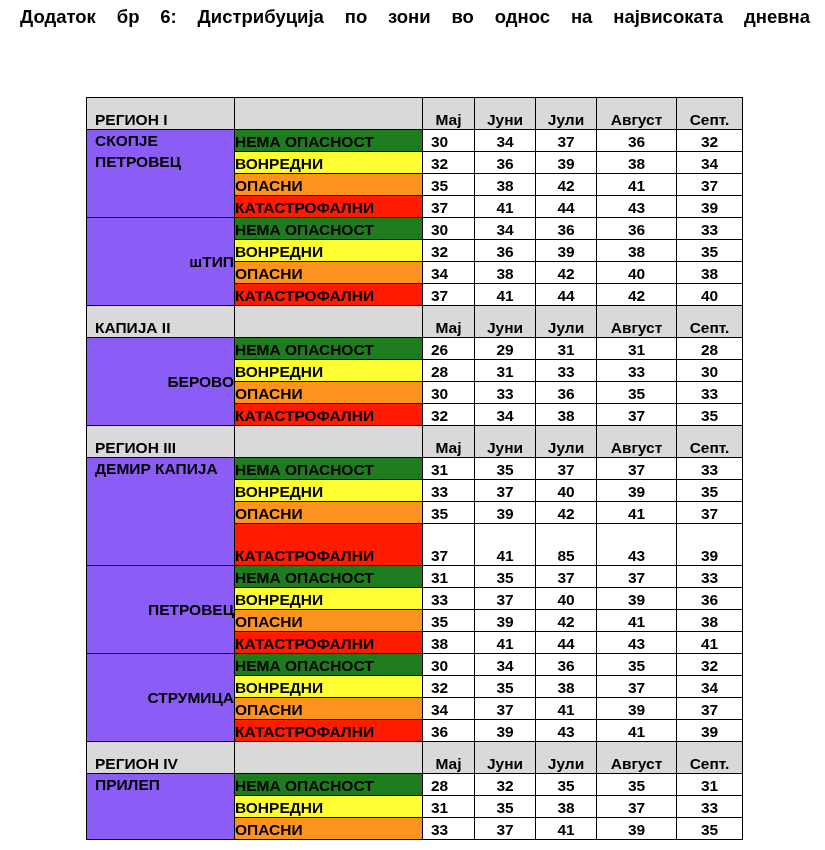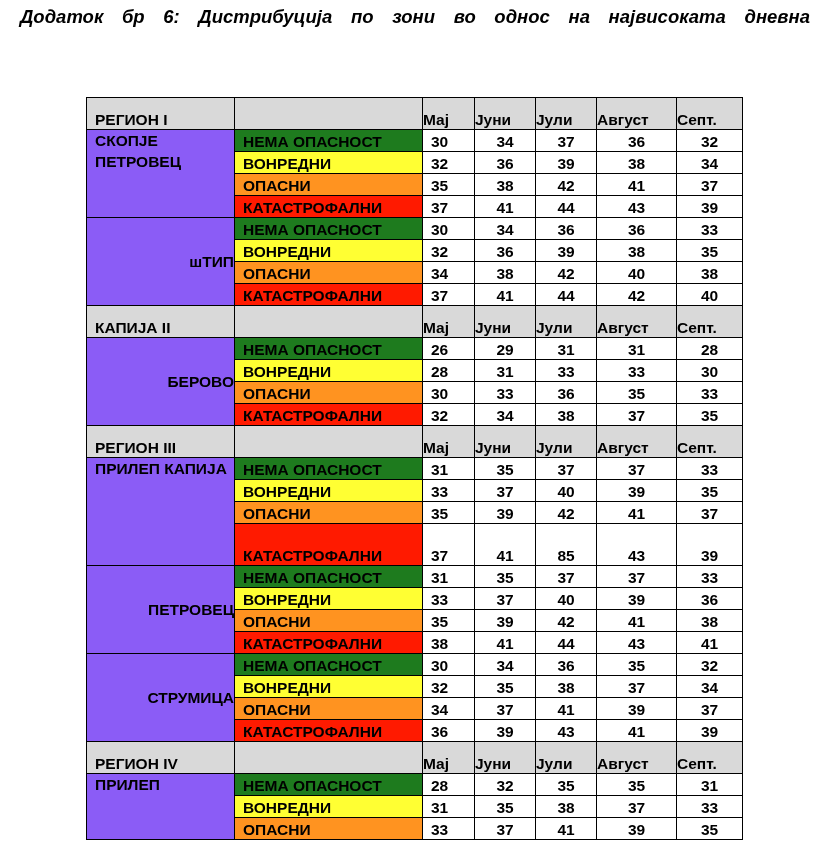--- a/index.html
+++ b/index.html
@@ -1,36 +1,36 @@
 <!DOCTYPE html>
 <html><head>
 <meta charset="utf-8">
 <style>
   html, body { margin: 0; padding: 0; background: #ffffff; }
   body { width: 825px; height: 850px; position: relative; overflow: hidden;
          font-family: "Liberation Sans", sans-serif; color: #000; }
   .caption { position: absolute; left: 20px; top: 6px; width: 790px;
-             font-size: 18.5px; font-weight: bold; font-style: italic;
+             font-size: 18.5px; font-weight: bold; 
              line-height: 21px; text-align: justify; }
   .caption .l { display: block; text-align: justify; text-align-last: justify; }
   .caption .l.last { text-align-last: left; }
   table { position: absolute; left: 86px; top: 97px; border-collapse: collapse;
           table-layout: fixed; font-weight: bold; font-size: 15.5px; }
   td { border: 1px solid #000; padding: 0; vertical-align: bottom; height: 21px;
        line-height: 19px; overflow: hidden; white-space: nowrap; }
   col.c0 { width: 148px; } col.c1 { width: 188px; } col.c2 { width: 52px; }
   col.c3 { width: 61px; } col.c4 { width: 61px; } col.c5 { width: 80px; }
   col.c6 { width: 66px; }
   tr.hdr td { background: #d9d9d9; height: 31px; }
   tr.hdr td.rlabel { padding-left: 8px; text-align: left; }
-  tr.hdr td.m { }
+  tr.hdr td.m { text-align: center; }
   td.city { background: #8b5cf6; vertical-align: top; padding-left: 8px; line-height: 21px;
             white-space: normal; }
   td.city.mid { vertical-align: middle; text-align: right; }
-  td.lvl { padding-left: 8px; border-bottom-color: #000; }
+  td.lvl { border-bottom-color: #000; }
   td.v { text-align: center; }
   td.v.first { text-align: left; padding-left: 8px; }
   tr.tall td { height: 41px; }
 </style>
 </head>
 <body>
 
 <div class="caption">
   <span class="l">Додаток бр 6: Дистрибуција по зони во однос на највисоката дневна</span>
 </div>
@@ -166,21 +166,21 @@
       <tr class="hdr">
         <td class="rlabel">РЕГИОН III</td>
         <td></td>
         <td class="m">Мај</td>
         <td class="m">Јуни</td>
         <td class="m">Јули</td>
         <td class="m">Август</td>
         <td class="m">Септ.</td>
       </tr>
       <tr class="">
-        <td class="city" rowspan="4">ПРИЛЕП КАПИЈА</td>
+        <td class="city" rowspan="4">ДЕМИР КАПИЈА</td>
         <td class="lvl" style="background: rgb(30, 123, 30);">НЕМА ОПАСНОСТ</td>
         <td class="v first">31</td>
         <td class="v">35</td>
         <td class="v">37</td>
         <td class="v">37</td>
         <td class="v">33</td>
       </tr>
       <tr class="">
         <td class="lvl" style="background: rgb(255, 255, 51);">ВОНРЕДНИ</td>
         <td class="v first">33</td>

